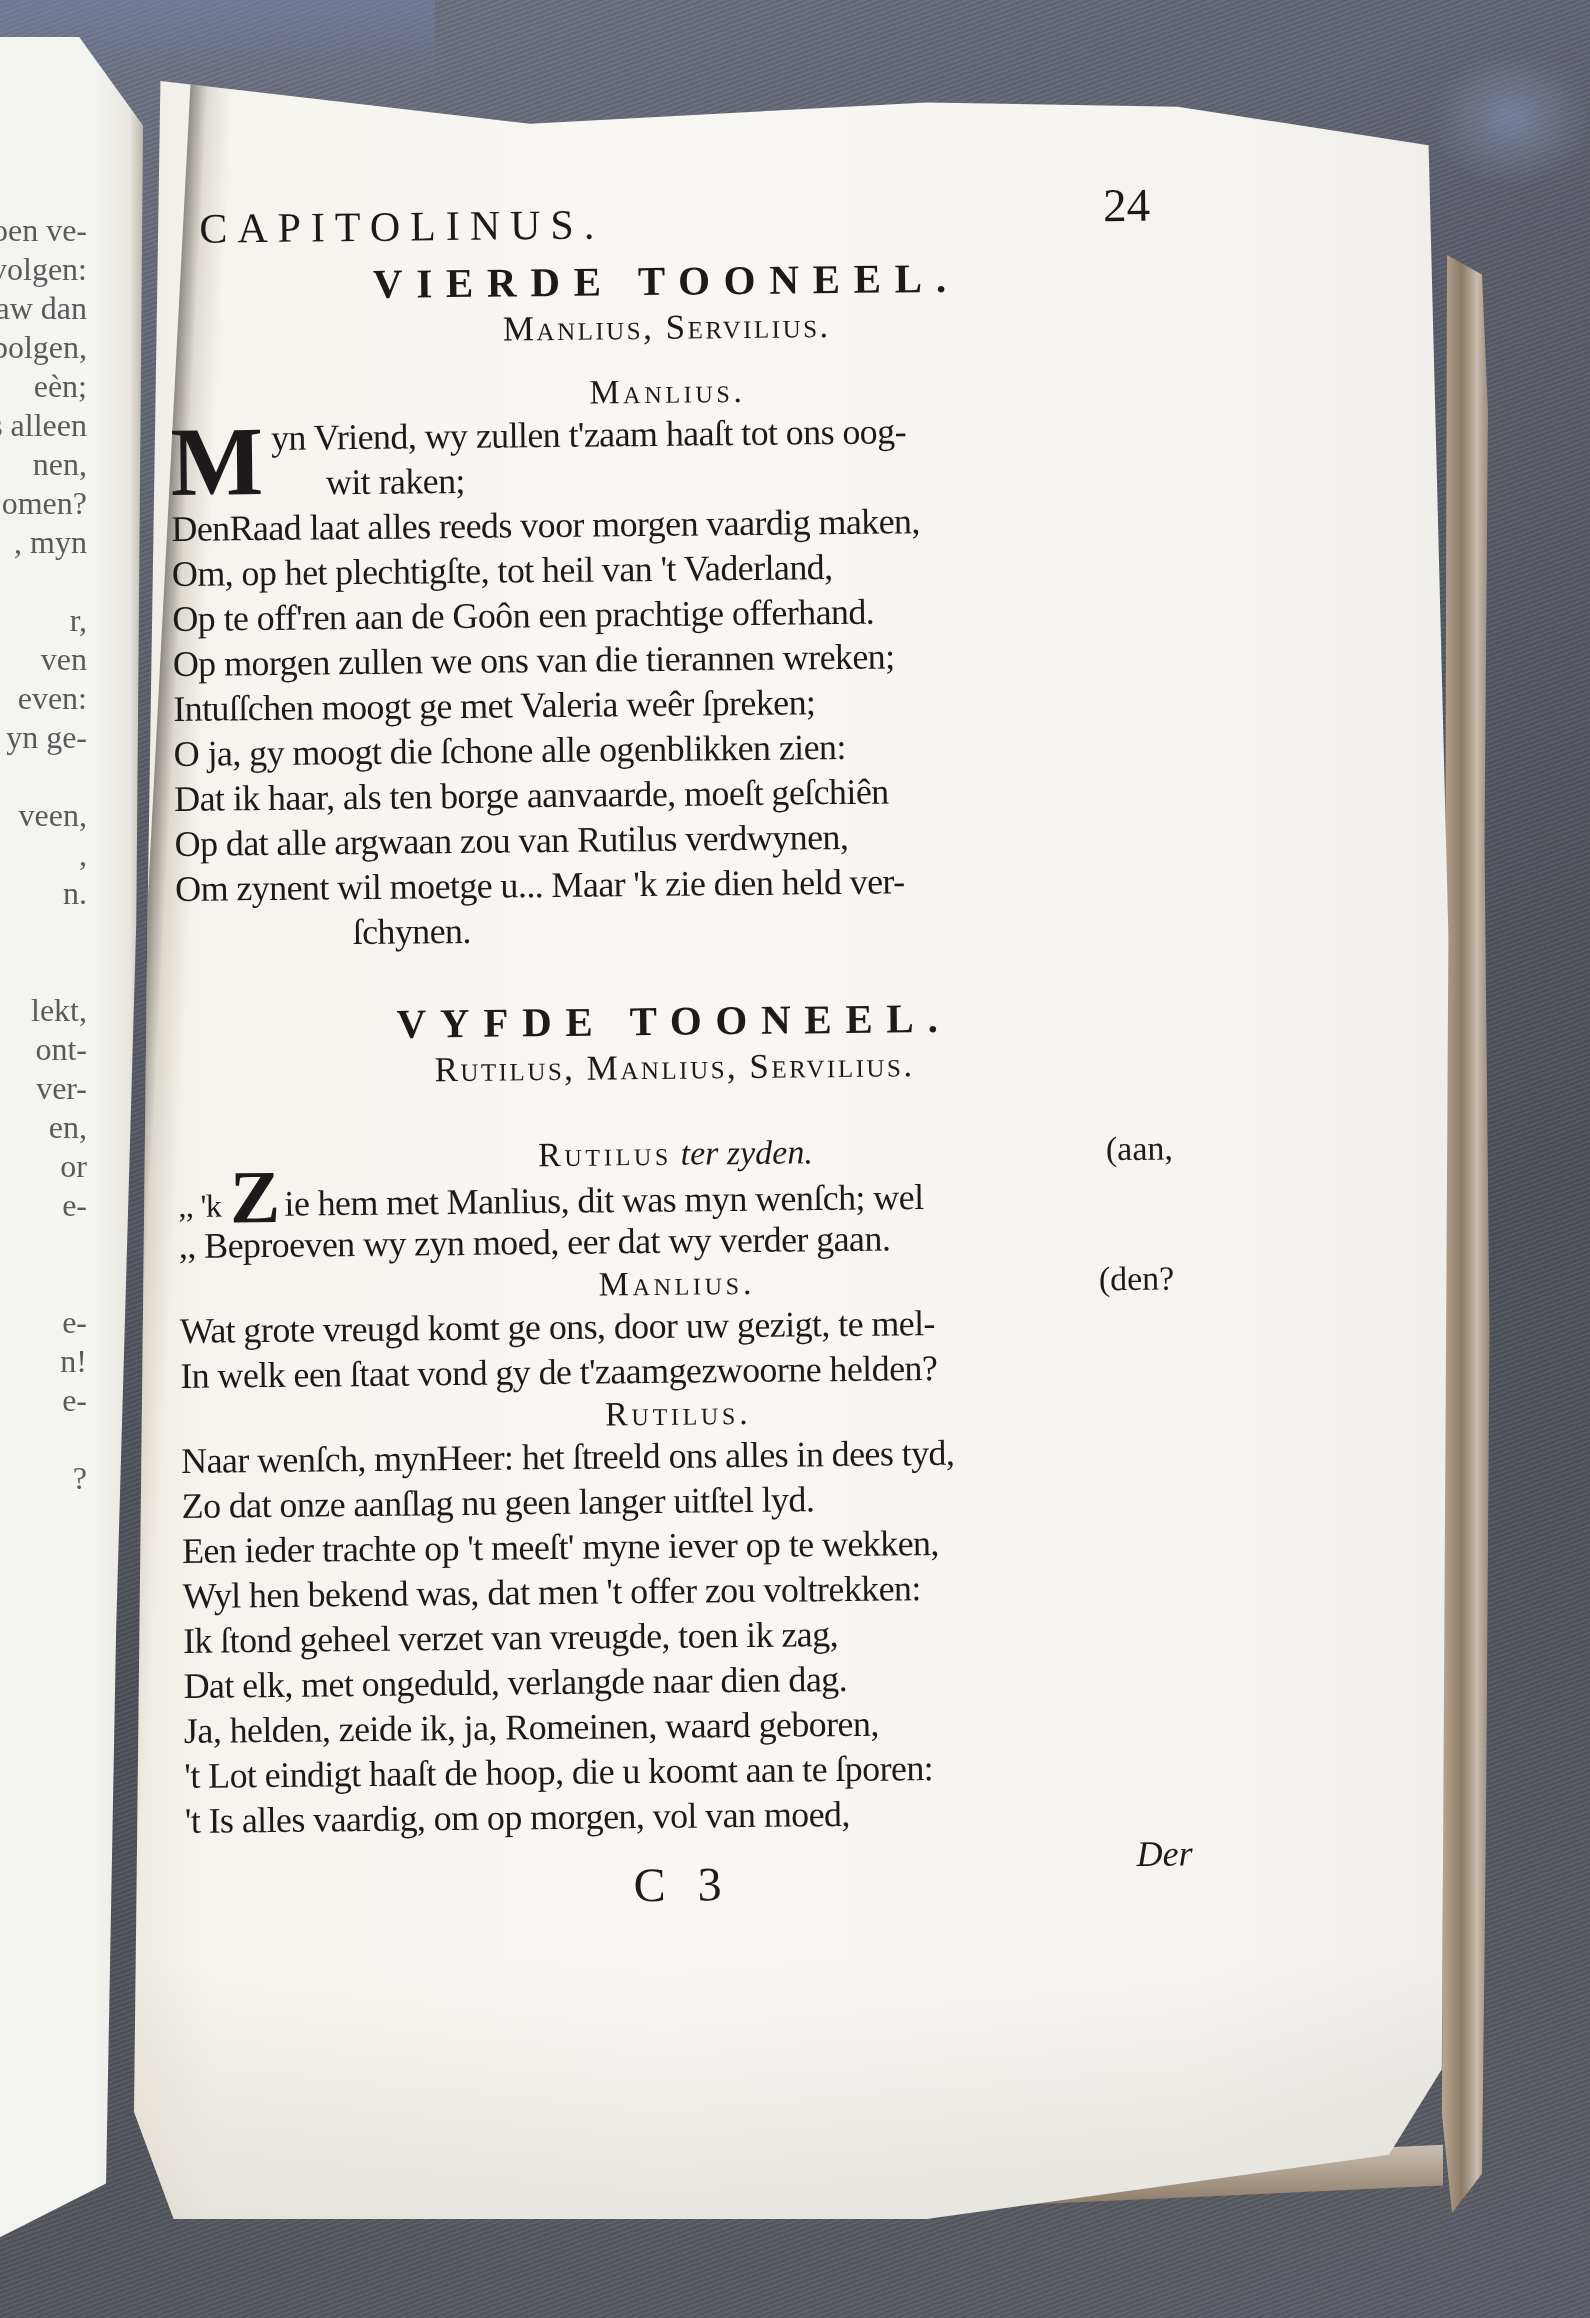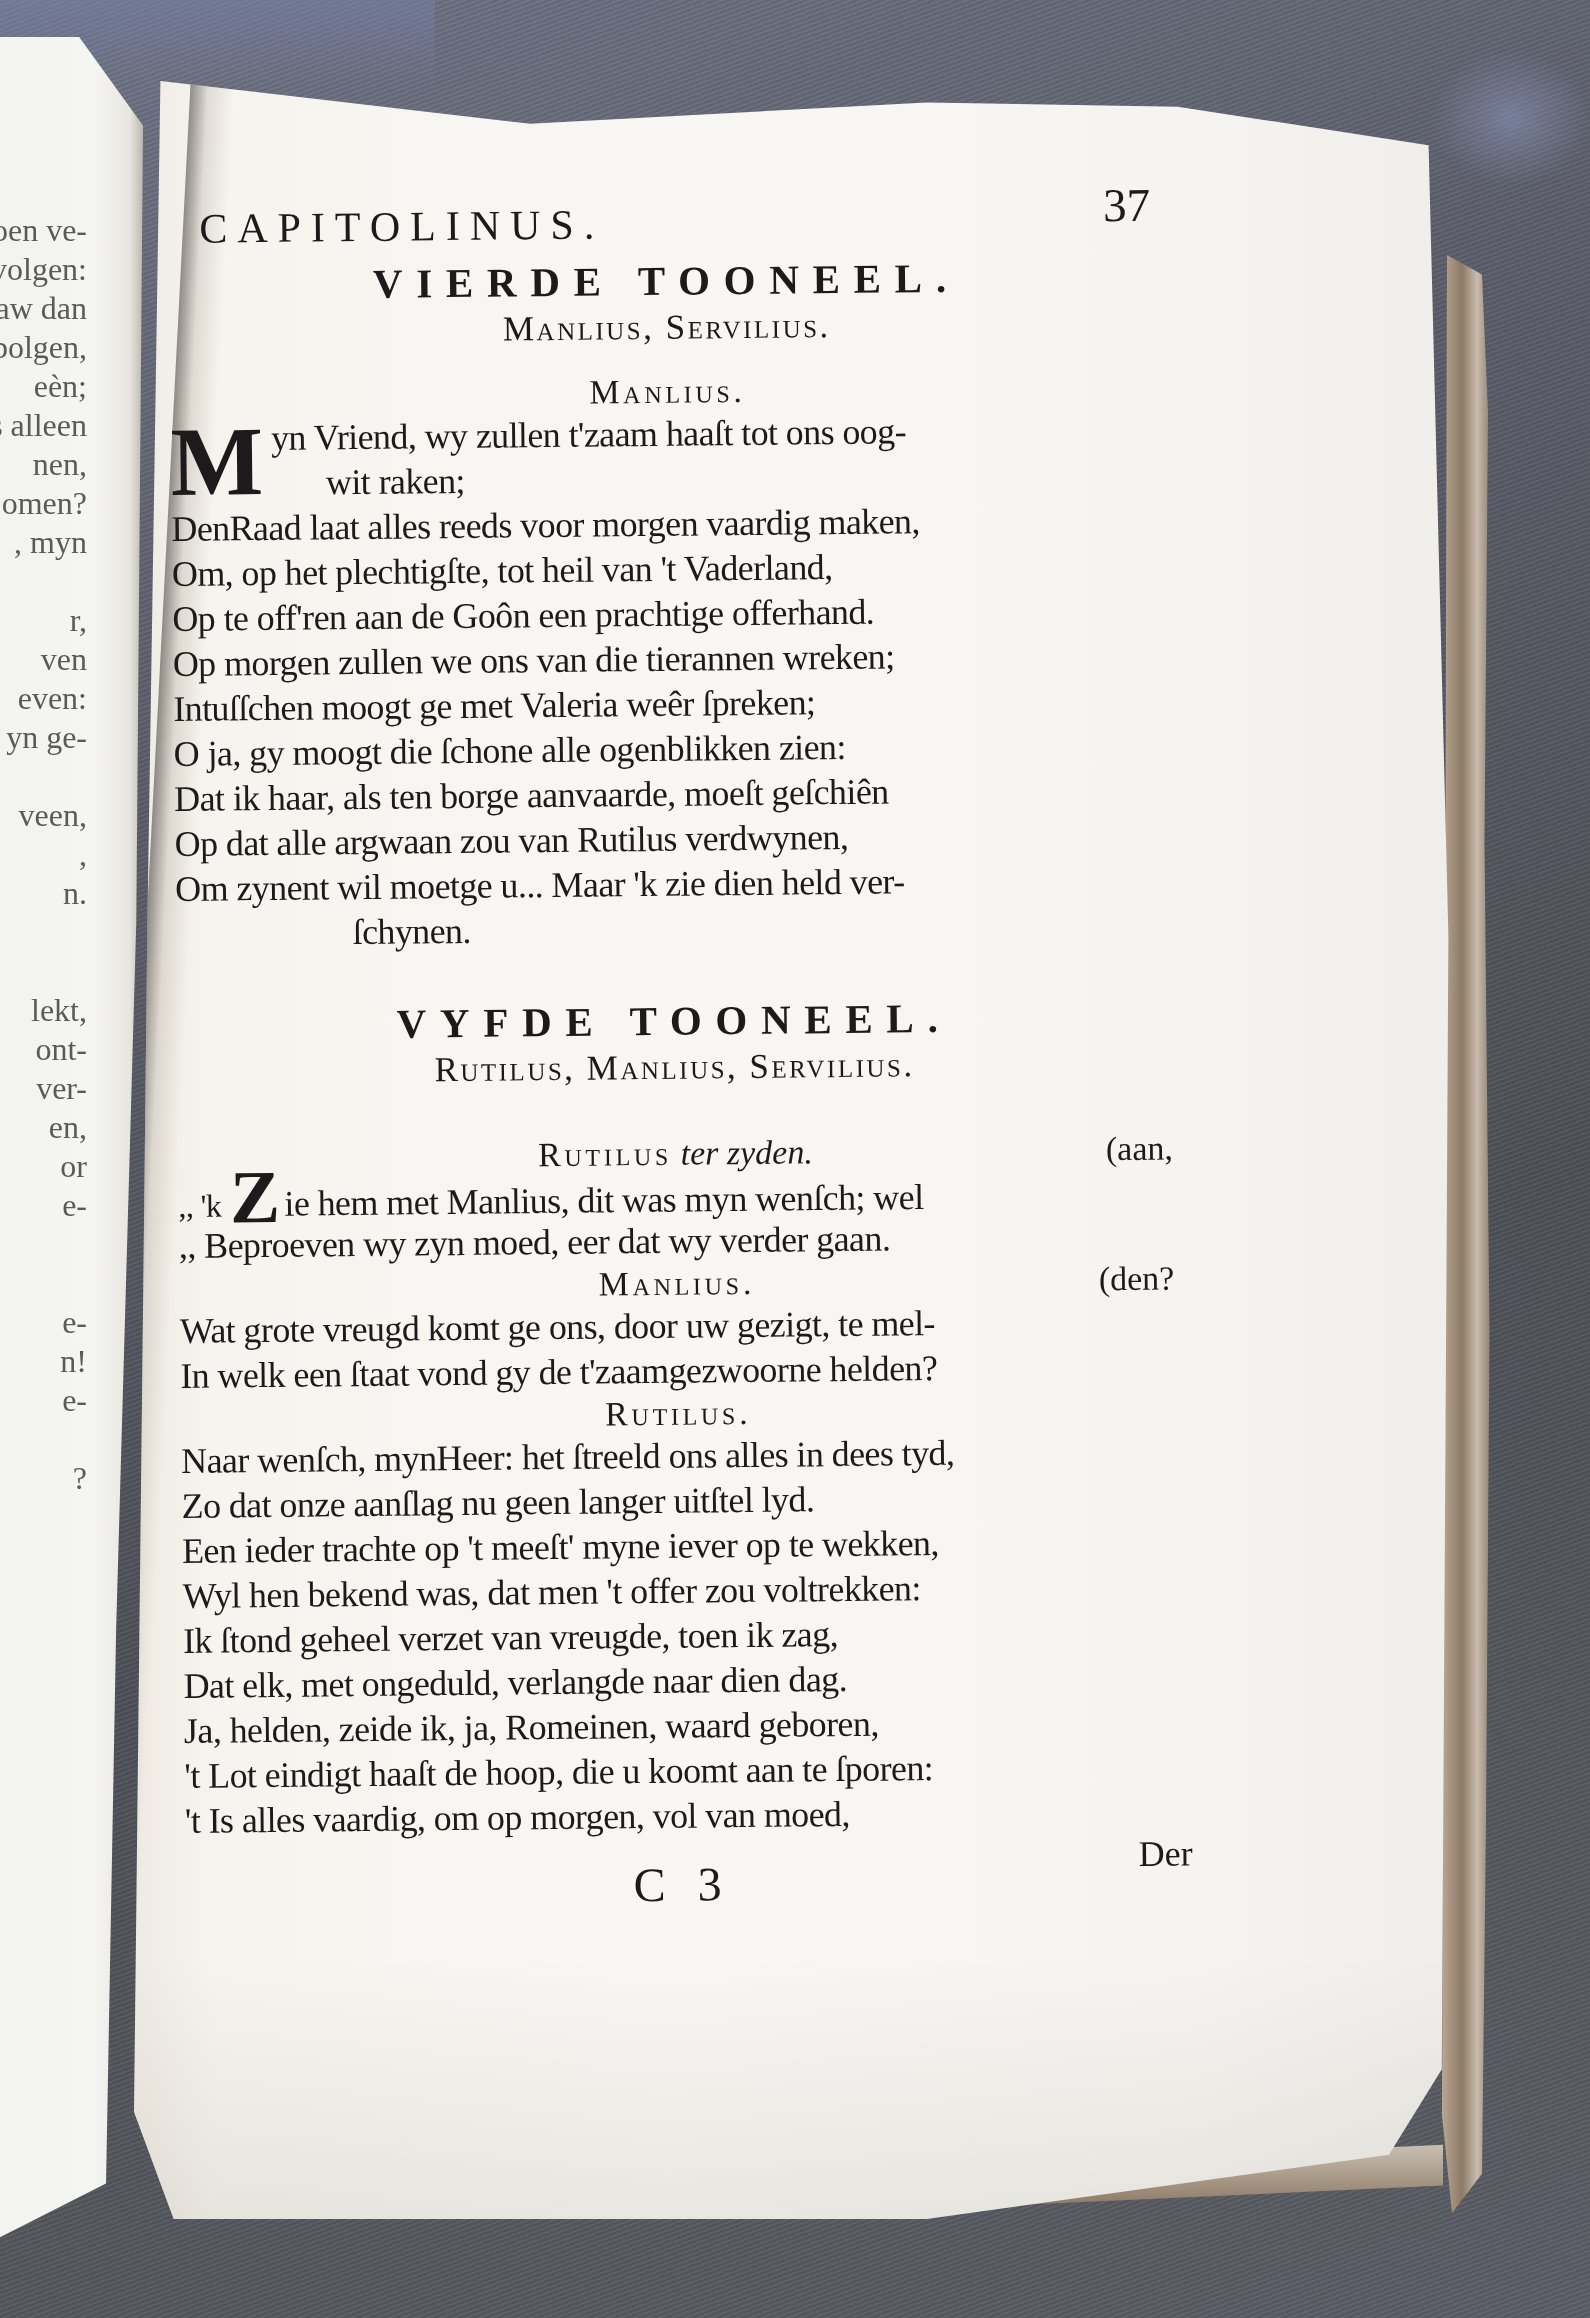--- a/index.html
+++ b/index.html
@@ -101,21 +101,21 @@
     .verse .line.indent-small { padding-left: 177px; }
     .dropcap {
       float: left; font-size: 98px; line-height: 81px; margin: 5px 8.7px 0 0; font-weight: bold;
     }
     .quote-mark { font-size: 32px; margin-right: 3.7px; }
     .dropcap-inline {
       font-size: 75px; line-height: 37px; font-weight: bold; vertical-align: -6.2px; margin: 0 5px;
     }
     .signature-row { position: relative; height: 56px; margin-top: 1.2px; }
     .signature { position: absolute; left: 448px; top: 16px; font-size: 48px; letter-spacing: 10px; }
-    .catchword { position: absolute; right: -12.4px; top: -2.5px; font-size: 36px; }
+    .catchword { position: absolute; right: -12.4px; top: -2.5px; font-size: 36px; font-style: italic; }
 
     .gap-s { height: 22.4px; }
     .gap-m { height: 44px; }
     .gap-l { height: 56px; }
   </style>
 </head>
 <body>
 
 <div class="fabric"></div>
 <div class="fabric-light2"></div>
@@ -163,21 +163,21 @@
 </div>
 
 <div class="page">
   <div class="gutter" style="left:0;top:0;"></div>
 </div>
 
 <div class="text">
 
   <div class="running-head">
     <span class="running-title">CAPITOLINUS.</span>
-    <span class="folio">37</span>
+    <span class="folio">24</span>
   </div>
 
   <div class="gap-l"></div>
 
   <section>
     <h2 class="scene-title">VIERDE TOONEEL.</h2>
     <p class="cast">Manlius, Servilius.</p>
     <div class="gap-s"></div>
     <p class="speaker">
       <span>Manlius.</span>

